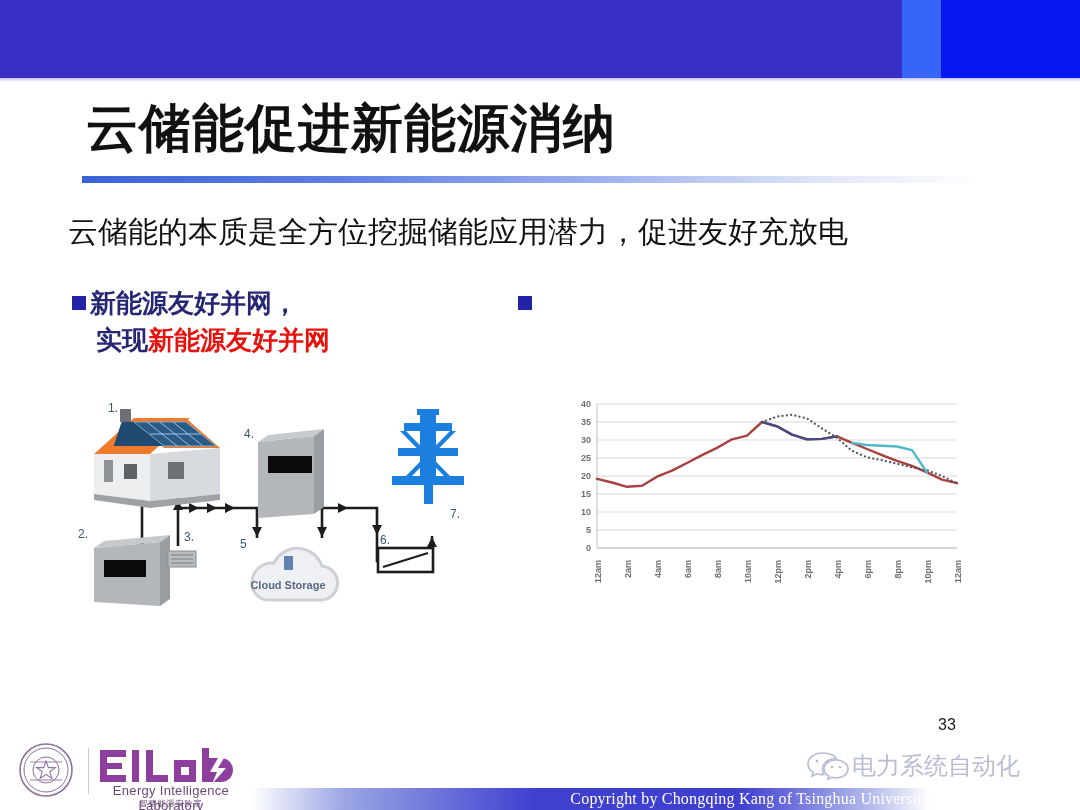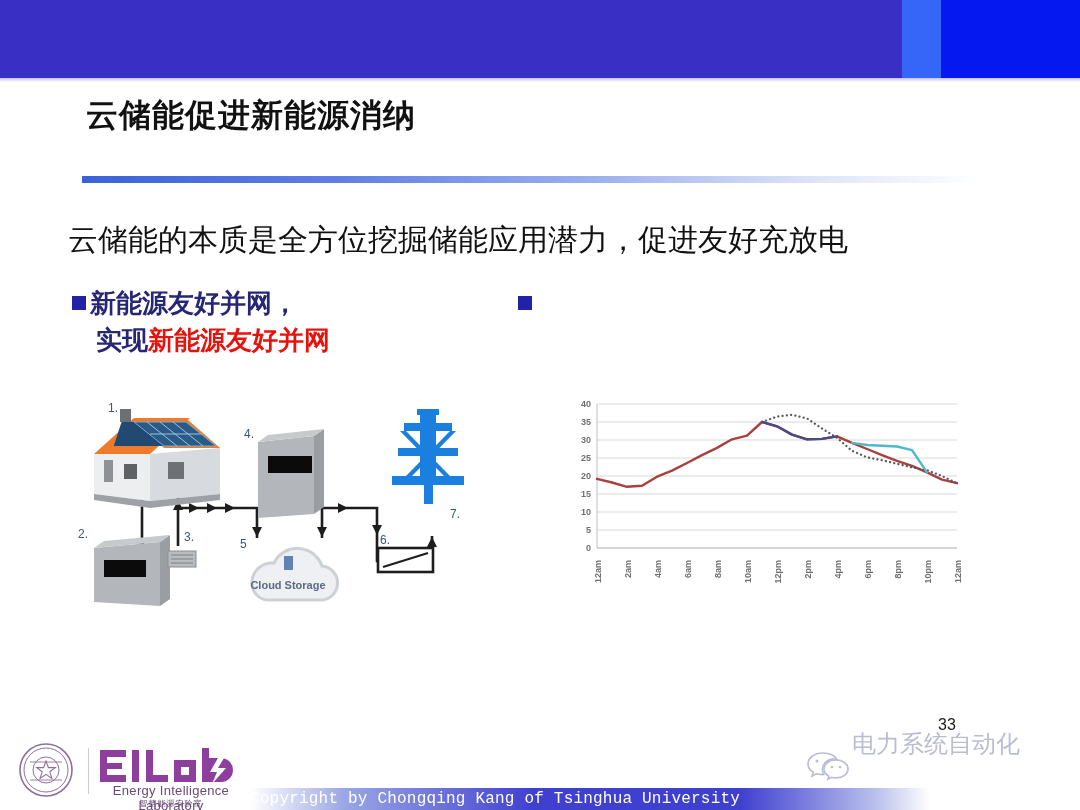--- a/index.html
+++ b/index.html
@@ -16,32 +16,32 @@
   .header { position:absolute; left:0; top:0; width:1080px; height:78px; }
   .hdr-main  { position:absolute; left:0;    top:0; width:902px; height:78px; background:#3a2fc4; }
   .hdr-light { position:absolute; left:902px;top:0; width:39px;  height:78px; background:#3566f7; }
   .hdr-deep  { position:absolute; left:941px;top:0; width:139px; height:78px; background:#0618f0; }
   .hdr-shadow{ position:absolute; left:0; top:78px; width:1080px; height:4px;
                background:linear-gradient(to bottom,rgba(58,47,196,.30),rgba(58,47,196,0)); }
 
   
   .title {
     position:absolute; left:86px; top:94px;
-    font-size:32px; font-weight:bold; color:#111;
+    font-size:52px; font-weight:bold; color:#111;
     letter-spacing:1px; white-space:nowrap;
     font-family:"DejaVu Sans","Liberation Sans",sans-serif;
   }
   .title-rule {
     position:absolute; left:82px; top:176px; width:900px; height:7px;
     background:linear-gradient(to right,#3a62d8 0%,#5f7ee2 28%,#9fb2ee 58%,#dfe6f8 82%,#ffffff 100%);
   }
 
   
   .lead {
-    position:absolute; left:68px; top:220px; width:960px;
+    position:absolute; left:68px; top:212px; width:960px;
     font-size:30px; color:#111; white-space:nowrap;
     font-family:"DejaVu Sans","Liberation Sans",sans-serif;
   }
 
   
   .bul { position:absolute; font-size:26px; line-height:1.42; color:#262675;
          font-family:"DejaVu Sans","Liberation Sans",sans-serif; font-weight:600; }
   .bul-left  { left:72px;  top:285px; width:430px; }
   .bul-right { left:518px; top:285px; width:470px; }
   .sq { display:inline-block; width:14px; height:14px; background:#2222a8;
@@ -64,35 +64,35 @@
   .pageno { position:absolute; left:938px; top:716px; font-size:16px; color:#1a1a1a;
             font-family:"Liberation Sans",sans-serif; }
 
   
   .copybar {
     position:absolute; left:250px; top:788px; width:680px; height:22px;
     background:linear-gradient(to right,rgba(255,255,255,0) 0%,#9aa6e4 14%,#3f3fd0 42%,#3f3fd0 72%,#b9c0ec 92%,rgba(255,255,255,0) 100%);
   }
   .copytext {
     position:absolute; left:250px; top:789px; width:680px; height:22px;
-    text-align:left; color:#ffffff; font-size:16px; line-height:20px;
-    font-family:Liberation Mono, monospace; letter-spacing:.2px;
+    text-align:right; color:#ffffff; font-size:16px; line-height:20px;
+    font-family:Liberation Serif, serif; letter-spacing:.2px;
   }
   .seal { position:absolute; left:18px; top:742px; width:56px; height:56px; }
   .divider { position:absolute; left:88px; top:748px; width:1px; height:46px; background:#cfc7d8; }
   .eilab { position:absolute; left:98px; top:744px; width:140px; height:56px; }
   .eilab-sub { position:absolute; left:98px; top:783px; width:146px; text-align:center;
                font-size:13px; color:#6b4a78; letter-spacing:.3px;
                font-family:"Liberation Sans",sans-serif; }
   .eilab-cn  { position:absolute; left:98px; top:792px; width:146px; text-align:center;
                font-size:8px; color:#6b4a78; letter-spacing:1px;
                font-family:"DejaVu Sans",sans-serif;margin-top:6px; }
 
   .wechat { position:absolute; left:806px; top:748px; width:250px; height:34px; }
-  .wechat-text { position:absolute; left:852px; top:728px; font-size:24px;
+  .wechat-text { position:absolute; left:852px; top:750px; font-size:24px;
                  color:#b9bcd4; font-family:Liberation Mono, monospace; white-space:nowrap; }
 </style>
 </head>
 <body>
 
 <div class="slide">
 
   <div class="header">
     <div class="hdr-main"></div>
     <div class="hdr-light"></div>

